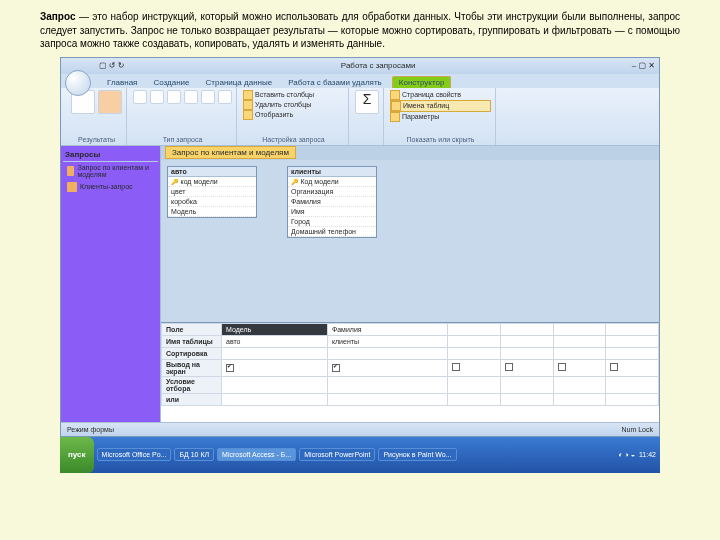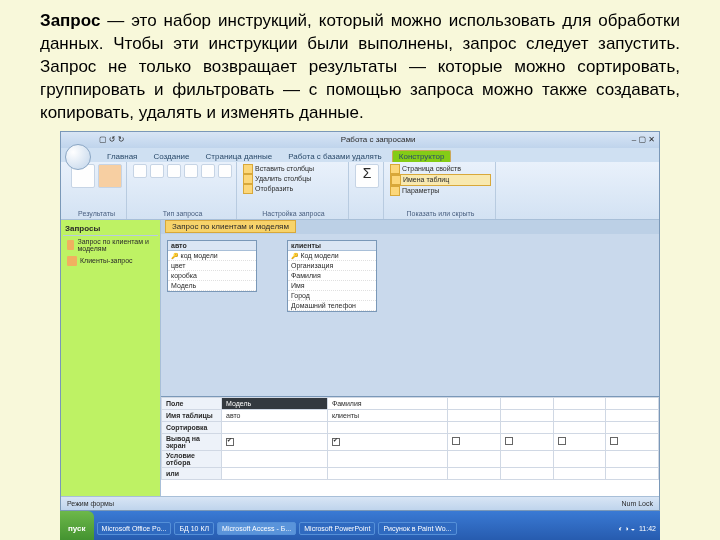--- a/index.html
+++ b/index.html
@@ -4,21 +4,21 @@
 <style>
   * { box-sizing: border-box; margin: 0; padding: 0; }
   body {
     width: 720px; height: 540px;
     background: #f8f8da;
     font-family: Arial, sans-serif;
     overflow: hidden;
   }
   .slide-text {
     padding: 10px 40px 6px 40px;
-    font-size: 17px;
+    font-size: 10px;
     line-height: 1.35;
     text-align: justify;
     color: #000;
   }
   .slide-text b { font-weight: bold; }
   .app {
     margin: 0 60px;
     width: 600px;
     height: 380px;
     border: 1px solid #7a98b8;
@@ -84,21 +84,21 @@
   .ribbon-group-label { font-size: 7px; color: #4a6080; text-align: center; }
   .ribbon-cmd { font-size: 7px; white-space: nowrap; display:flex; align-items:center; gap:2px; }
   .ribbon-cmd .mini { width:10px; height:10px; background:#fcd77a; border:1px solid #d8a83a; display:inline-block; }
   .workspace {
     flex: 1;
     display: flex;
     background: #bcd0e6;
   }
   .navpane {
     width: 100px;
-    background: #bef264;
+    background: #8b5cf6;
     border-right: 1px solid #a8bfd8;
     padding: 2px;
   }
   .nav-header {
     font-size: 8px; font-weight: bold;
     padding: 2px;
     border-bottom: 1px solid #b8cbe0;
   }
   .nav-item {
     font-size: 7px; padding: 2px 4px;

